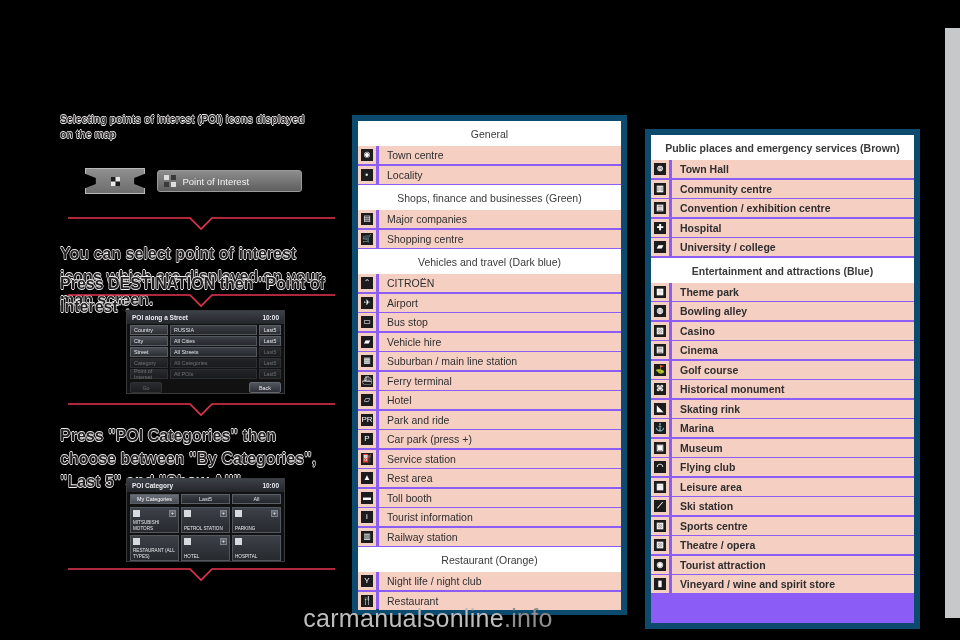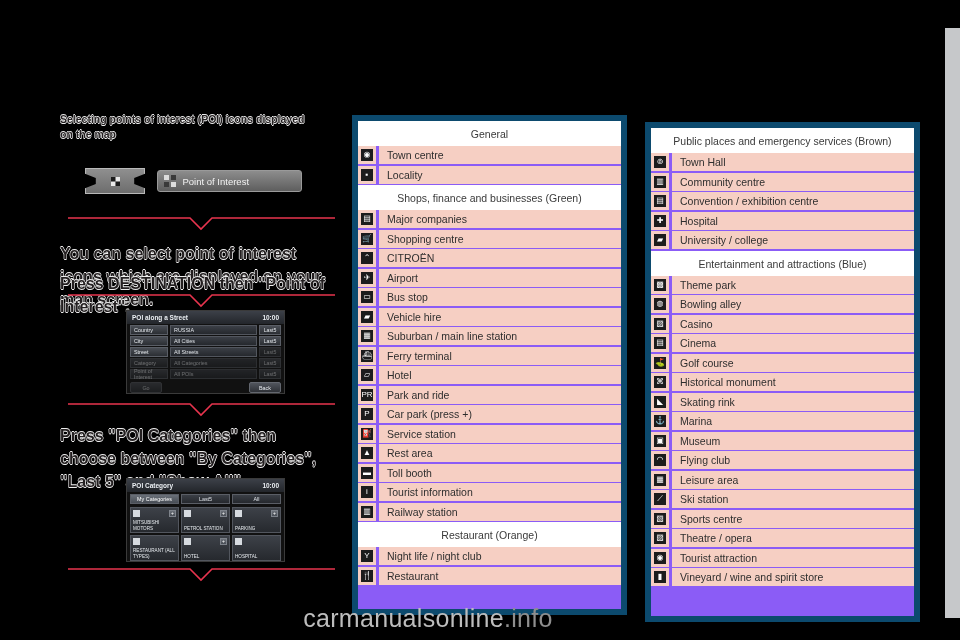--- a/index.html
+++ b/index.html
@@ -277,20 +277,21 @@
             <span class="sq">▤</span>
           </div>
           <div class="poi-lbl">Major companies</div>
         </div>
         <div class="poi-row">
           <div class="poi-ic">
             <span class="sq">🛒</span>
           </div>
           <div class="poi-lbl">Shopping centre</div>
         </div>
+        <div class="sec-hdr">Vehicles and travel (Dark blue)</div>
         <div class="poi-row">
           <div class="poi-ic">
             <span class="sq">⌃</span>
           </div>
           <div class="poi-lbl">CITROËN</div>
         </div>
         <div class="poi-row">
           <div class="poi-ic">
             <span class="sq">✈</span>
           </div>
@@ -376,21 +377,21 @@
           <div class="poi-lbl">Night life / night club</div>
         </div>
         <div class="poi-row">
           <div class="poi-ic">
             <span class="sq">🍴</span>
           </div>
           <div class="poi-lbl">Restaurant</div>
         </div>
       </div>
 
-    <div class="panel" id="rightPanel" style="left:645px;top:16px;width:275px;height:500px;">
+    <div class="panel" id="rightPanel" style="left:645px;top:23px;width:275px;height:500px;font-weight:bold;">
         <div class="sec-hdr">Public places and emergency services (Brown)</div>
         <div class="poi-row">
           <div class="poi-ic">
             <span class="sq">⊚</span>
           </div>
           <div class="poi-lbl">Town Hall</div>
         </div>
         <div class="poi-row">
           <div class="poi-ic">
             <span class="sq">▥</span>

